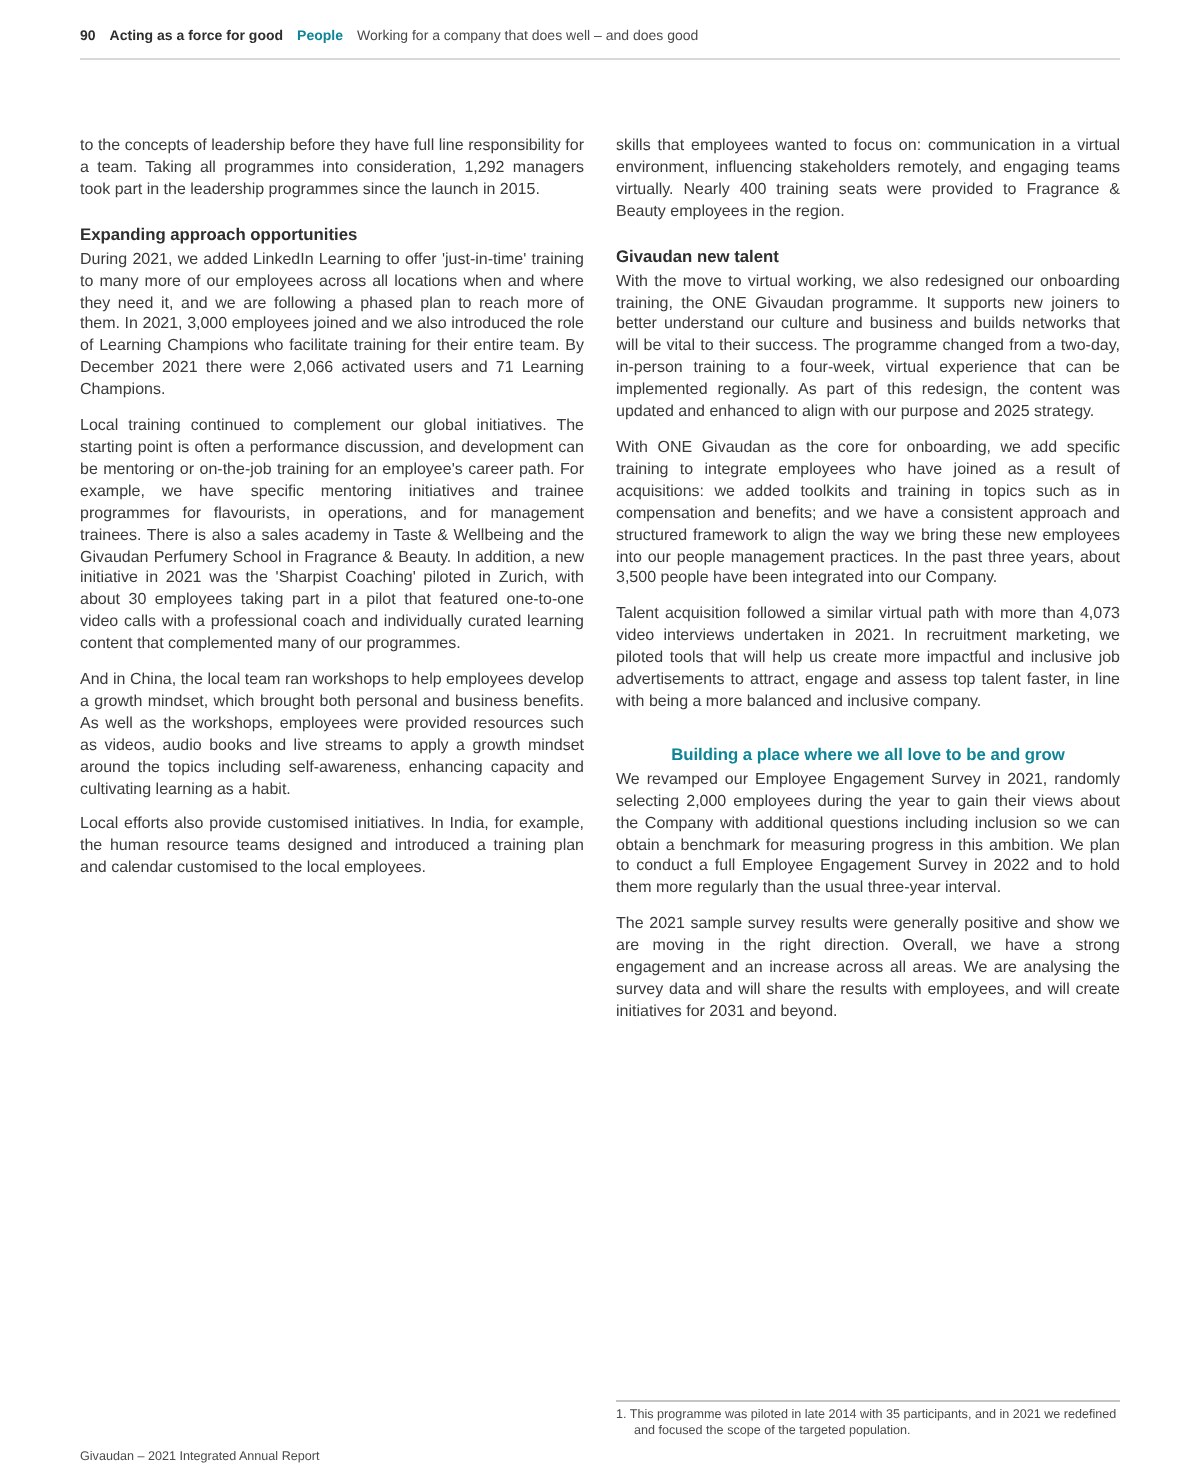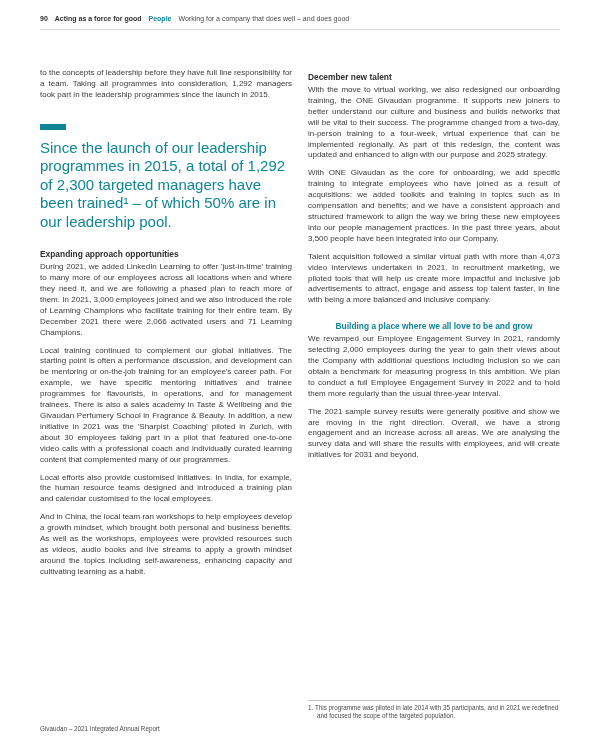--- a/index.html
+++ b/index.html
@@ -105,35 +105,32 @@
     <span class="chap">People</span>
     <span class="sub">Working for a company that does well – and does good</span>
   </header>
   <div class="header-rule"></div>
 
   <main class="columns">
 
     <section class="col">
       <p class="body">to the concepts of leadership before they have full line responsibility for a team. Taking all programmes into consideration, 1,292 managers took part in the leadership programmes since the launch in 2015.</p>
 
-      <div class="quote-block">
-        <div class="quote-bar"></div>
-        <p class="quote-text">Since the launch of our leadership programmes in 2015, a total of 1,292 of 2,300 targeted managers have been trained¹ – of which 50% are in our leadership pool.</p>
-      </div>
 
       <h3 class="subhead">Expanding approach opportunities</h3>
       <p class="body">During 2021, we added LinkedIn Learning to offer 'just-in-time' training to many more of our employees across all locations when and where they need it, and we are following a phased plan to reach more of them. In 2021, 3,000 employees joined and we also introduced the role of Learning Champions who facilitate training for their entire team. By December 2021 there were 2,066 activated users and 71 Learning Champions.</p>
       <p class="body">Local training continued to complement our global initiatives. The starting point is often a performance discussion, and development can be mentoring or on-the-job training for an employee's career path. For example, we have specific mentoring initiatives and trainee programmes for flavourists, in operations, and for management trainees. There is also a sales academy in Taste &amp; Wellbeing and the Givaudan Perfumery School in Fragrance &amp; Beauty.  In addition, a new initiative in 2021 was the 'Sharpist Coaching' piloted in Zurich, with about 30 employees taking part in a pilot that featured one-to-one video calls with a professional coach and individually curated learning content that complemented many of our programmes.</p>
+      <p class="body">And in China, the local team ran workshops to help employees develop a growth mindset, which brought both personal and business benefits. As well as the workshops, employees were provided resources such as videos, audio books and live streams to apply a growth mindset around the topics including self-awareness, enhancing capacity and cultivating learning as a habit.</p>
       <p class="body">Local efforts also provide customised initiatives. In India, for example, the human resource teams designed and introduced a training plan and calendar customised to the local employees.</p>
-      <p class="body">And in China, the local team ran workshops to help employees develop a growth mindset, which brought both personal and business benefits. As well as the workshops, employees were provided resources such as videos, audio books and live streams to apply a growth mindset around the topics including self-awareness, enhancing capacity and cultivating learning as a habit.</p>
     </section>
 
     <section class="col">
+      <p class="body">skills that employees wanted to focus on: communication in a virtual environment, influencing stakeholders remotely, and engaging teams virtually. Nearly 400 training seats were provided to Fragrance &amp; Beauty  employees in the region.</p>
 
-      <h3 class="subhead">December new talent</h3>
+      <h3 class="subhead">Givaudan new talent</h3>
       <p class="body">With the move to virtual working, we also redesigned our onboarding training, the ONE Givaudan programme. It supports new joiners to better understand our culture and business and builds networks that will be vital to their success. The programme changed from a two-day, in-person training to a four-week, virtual experience that can be implemented regionally. As part of this redesign, the content was updated and enhanced to align with our purpose and 2025 strategy.</p>
       <p class="body">With ONE Givaudan as the core for onboarding, we add specific training to integrate employees who have joined as a result of acquisitions: we added toolkits and training in topics such as in compensation and benefits; and we have a consistent approach and structured framework to align the way we bring these new employees into our people management practices. In the past three years, about 3,500 people have been integrated into our Company.</p>
       <p class="body">Talent acquisition followed a similar virtual path with more than 4,073 video interviews undertaken in 2021. In recruitment marketing, we piloted tools that will help us create more impactful and inclusive job advertisements to attract, engage and assess top talent faster, in line with being a more balanced and inclusive company.</p>
 
       <h3 class="subhead accent">Building a place where we all love to be and grow</h3>
       <p class="body">We revamped our Employee Engagement Survey in 2021, randomly selecting 2,000 employees during the year to gain their views about the Company with additional questions including inclusion so we can obtain a benchmark for measuring progress in this ambition. We plan to conduct a full Employee Engagement Survey in 2022 and to hold them more regularly than the usual three-year interval.</p>
       <p class="body">The 2021 sample survey results were generally positive and show we are moving in the right direction. Overall, we have a strong engagement and an increase across all areas. We are analysing the survey data and will share the results with employees, and will create initiatives for 2031 and beyond.</p>
 
       <div class="footnote">
         <p>1. This programme was piloted in late 2014 with 35 participants, and in 2021 we redefined and focused the scope of the targeted population.</p>

